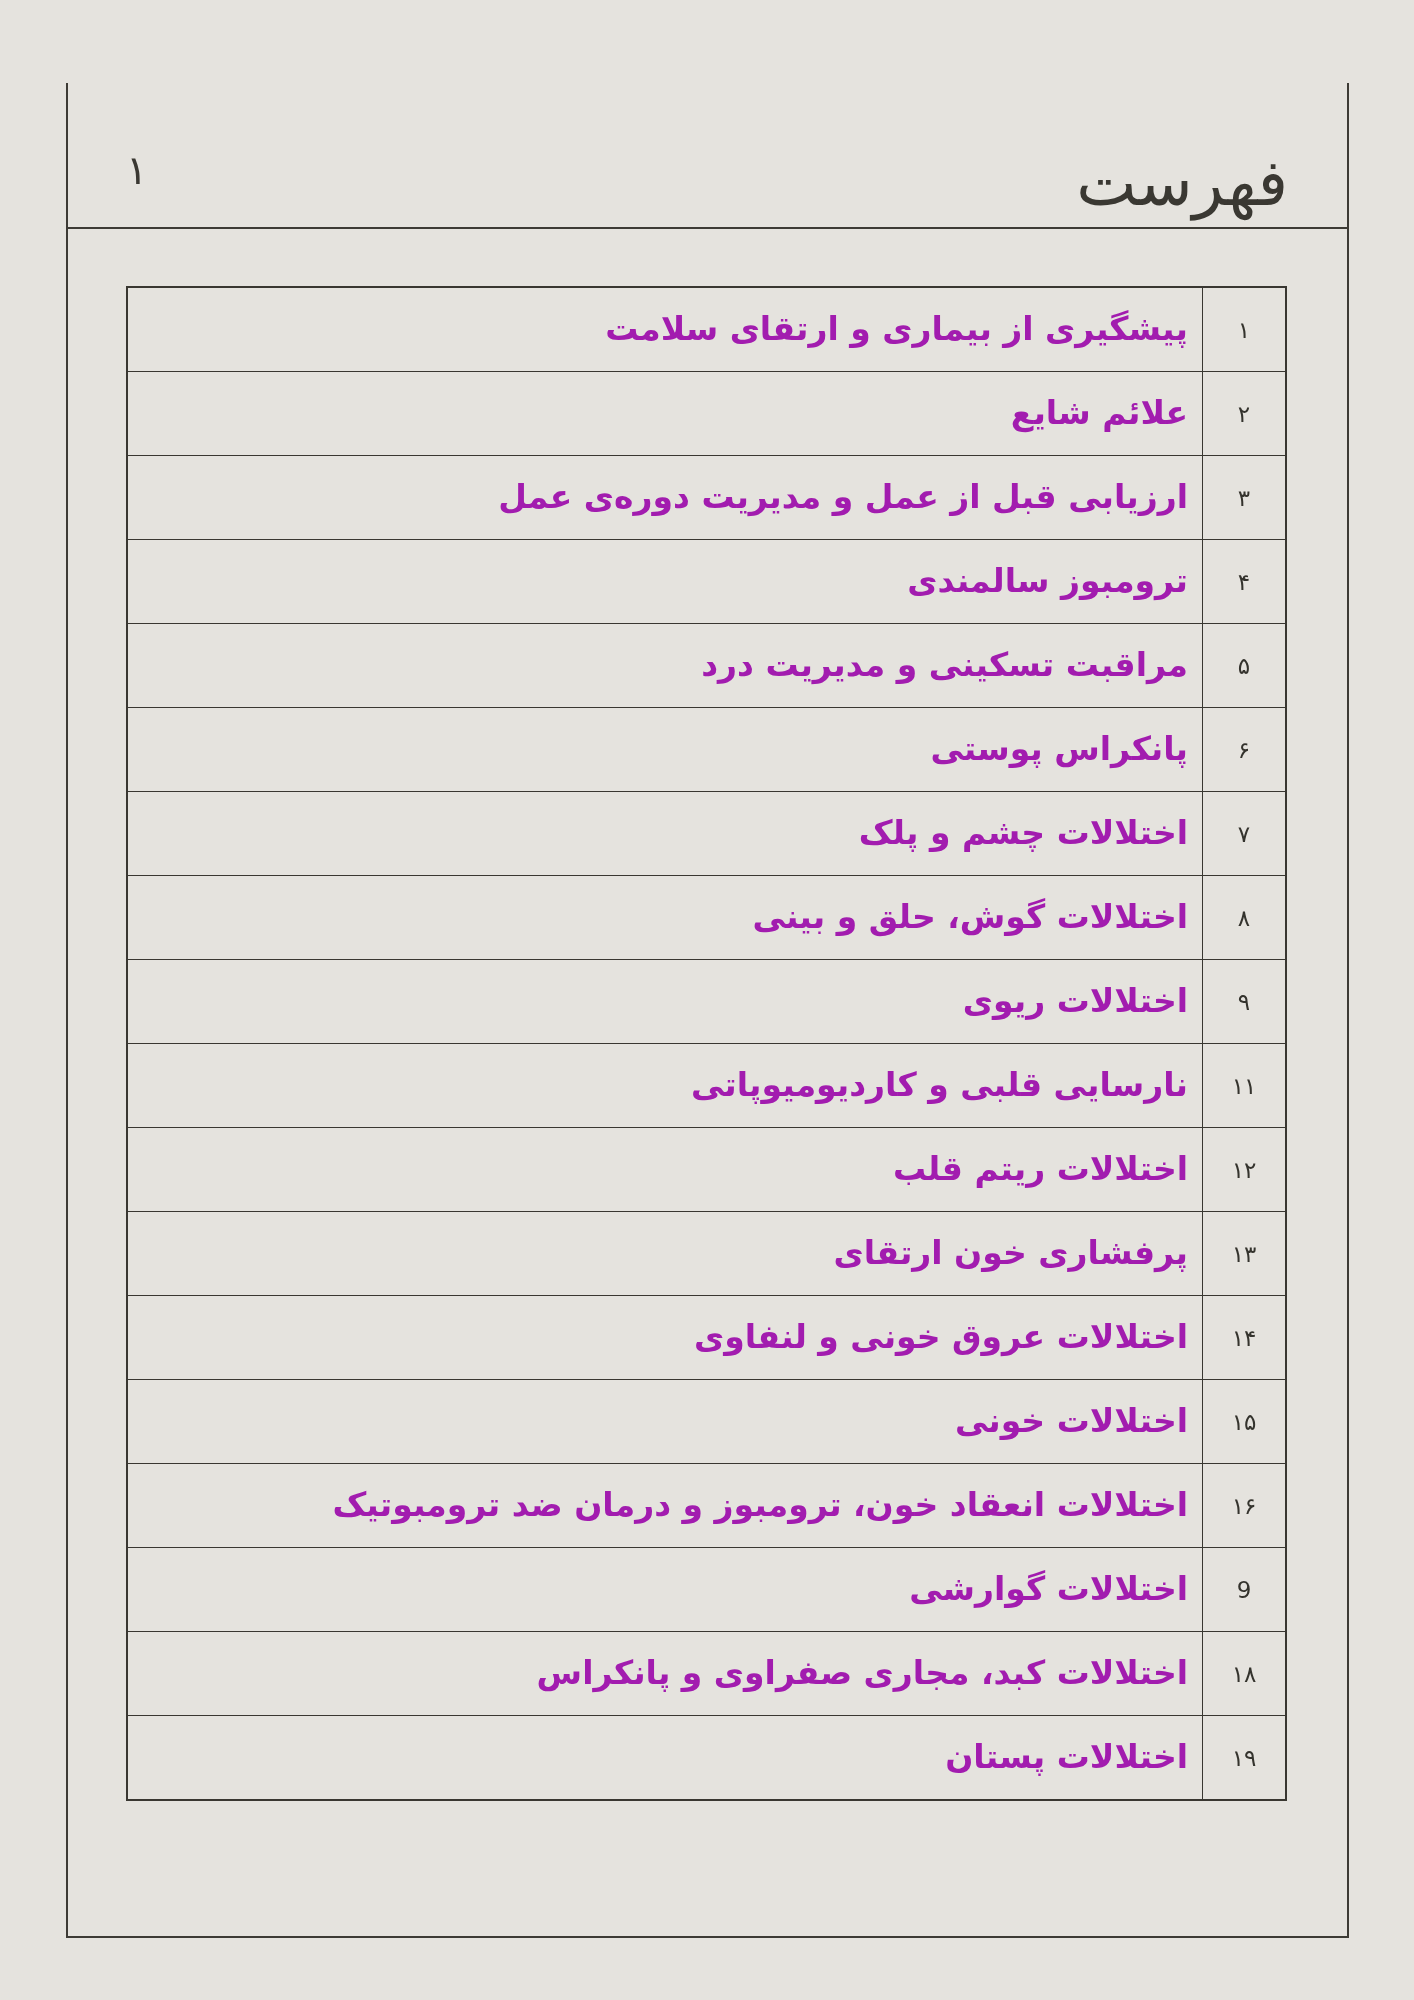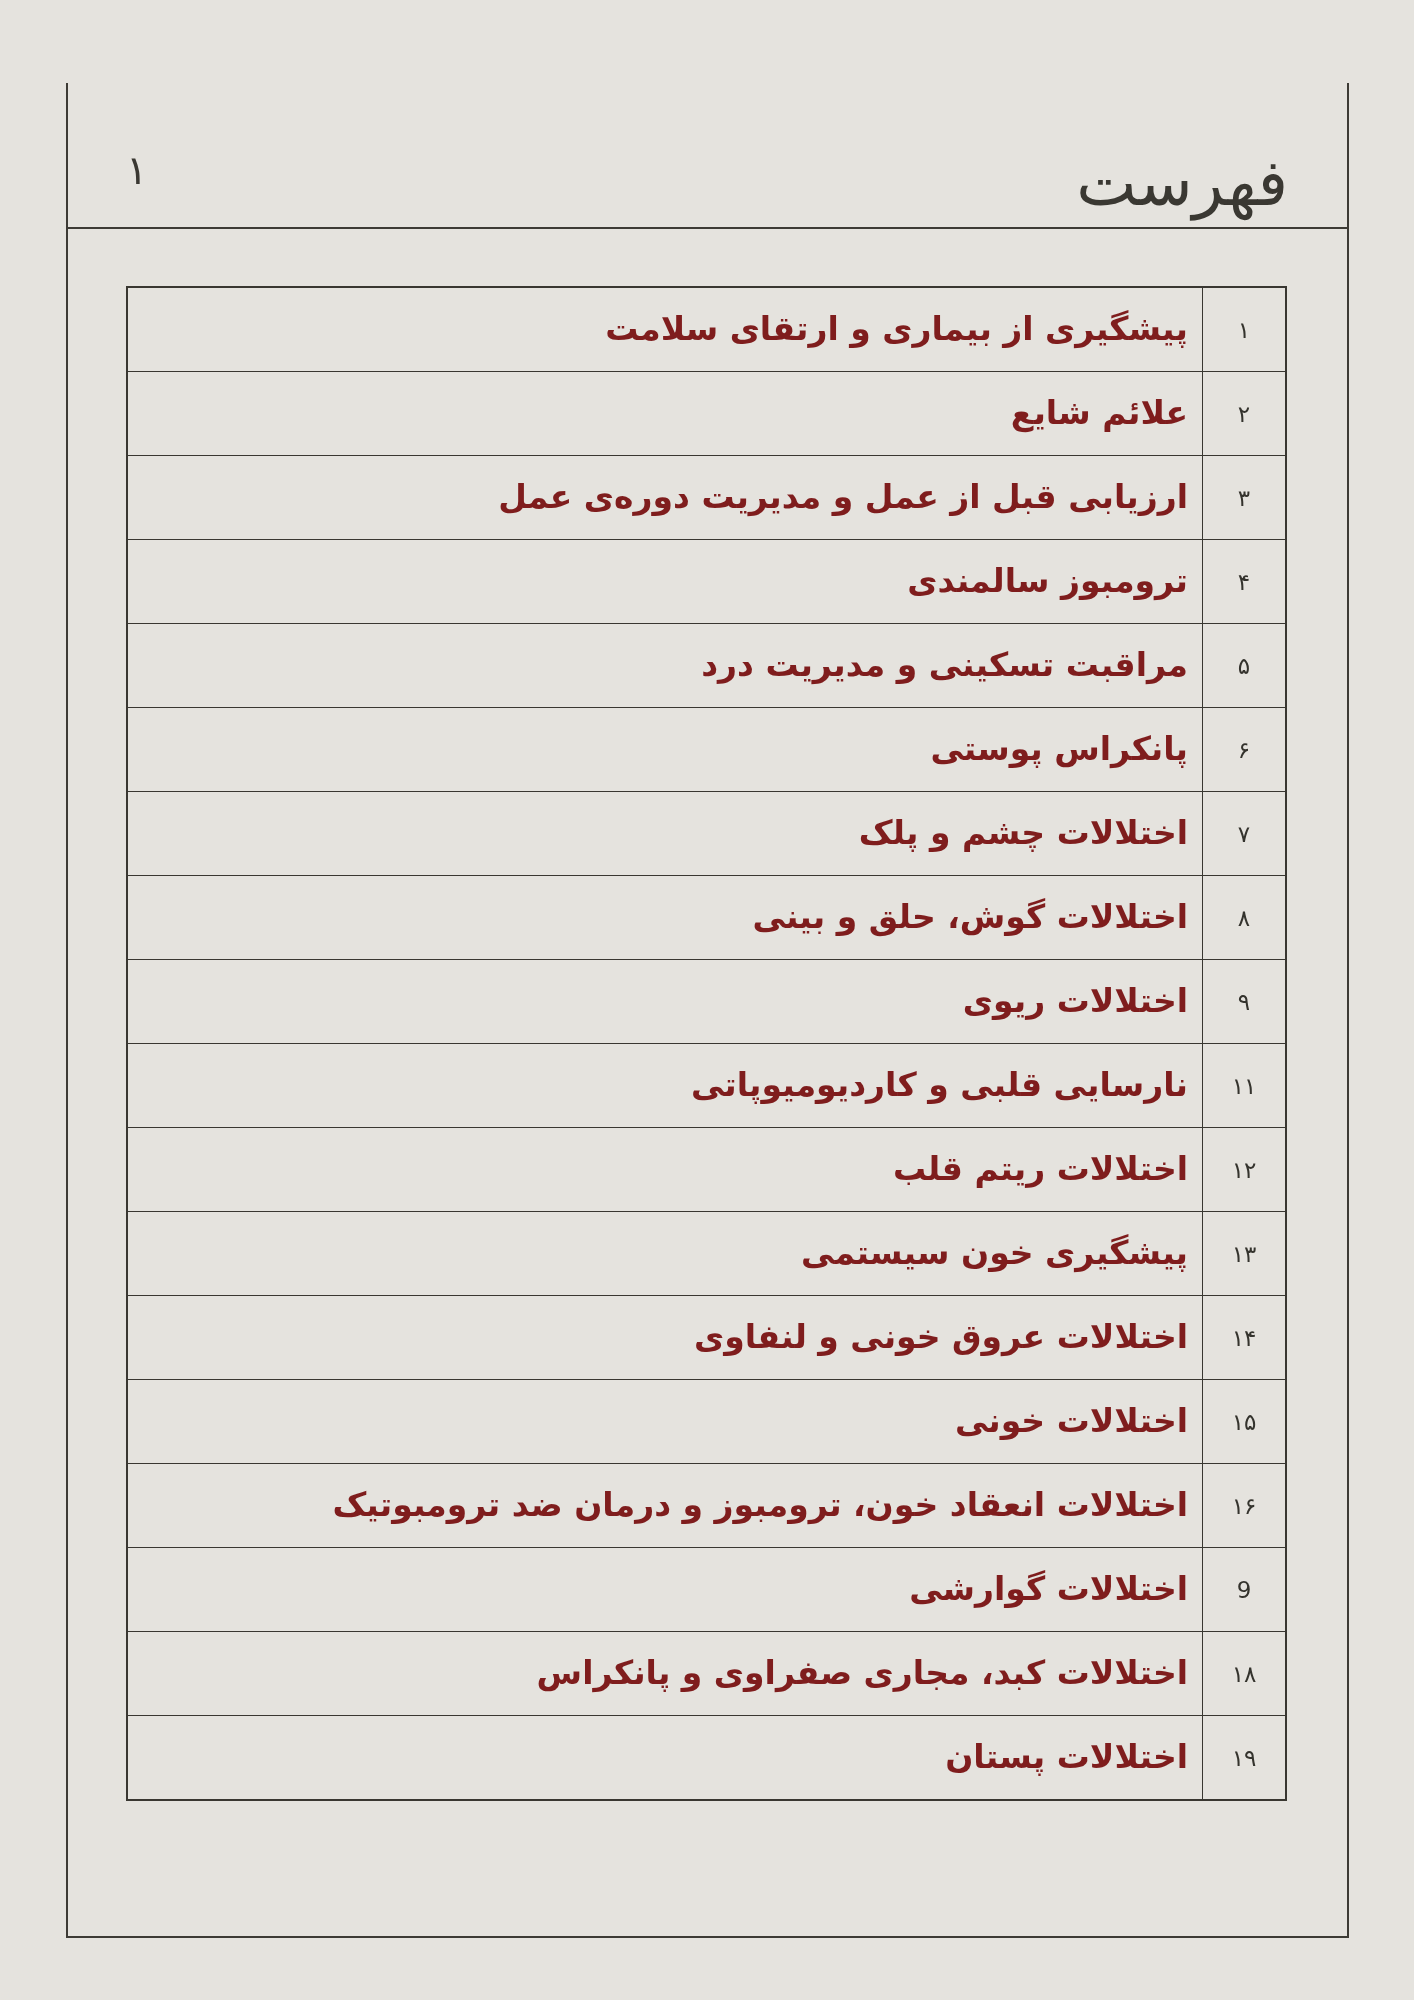--- a/index.html
+++ b/index.html
@@ -75,21 +75,21 @@
   .toc-row .title {
     flex: 1 1 auto;
     display: flex;
     align-items: center;
     justify-content: flex-start; 
     text-align: right;
     padding: 10px 14px;
     font-size: 33px;
     font-weight: 700;
     line-height: 1.6;
-    color: #7f1d1d;
+    color: #a21caf;
   }
 </style>
 </head>
 <body>
 
 <div class="frame-line frame-left"></div>
 <div class="frame-line frame-right"></div>
 <div class="frame-line frame-bottom"></div>
 <div class="frame-line header-rule"></div>
 
@@ -136,21 +136,21 @@
   <div class="toc-row">
     <div class="num">۱۱</div>
     <div class="title">نارسایی قلبی و کاردیومیوپاتی</div>
   </div>
   <div class="toc-row">
     <div class="num">۱۲</div>
     <div class="title">اختلالات ریتم قلب</div>
   </div>
   <div class="toc-row">
     <div class="num">۱۳</div>
-    <div class="title">پیشگیری خون سیستمی</div>
+    <div class="title">پرفشاری خون ارتقای</div>
   </div>
   <div class="toc-row">
     <div class="num">۱۴</div>
     <div class="title">اختلالات عروق خونی و لنفاوی</div>
   </div>
   <div class="toc-row">
     <div class="num">۱۵</div>
     <div class="title">اختلالات خونی</div>
   </div>
   <div class="toc-row">

